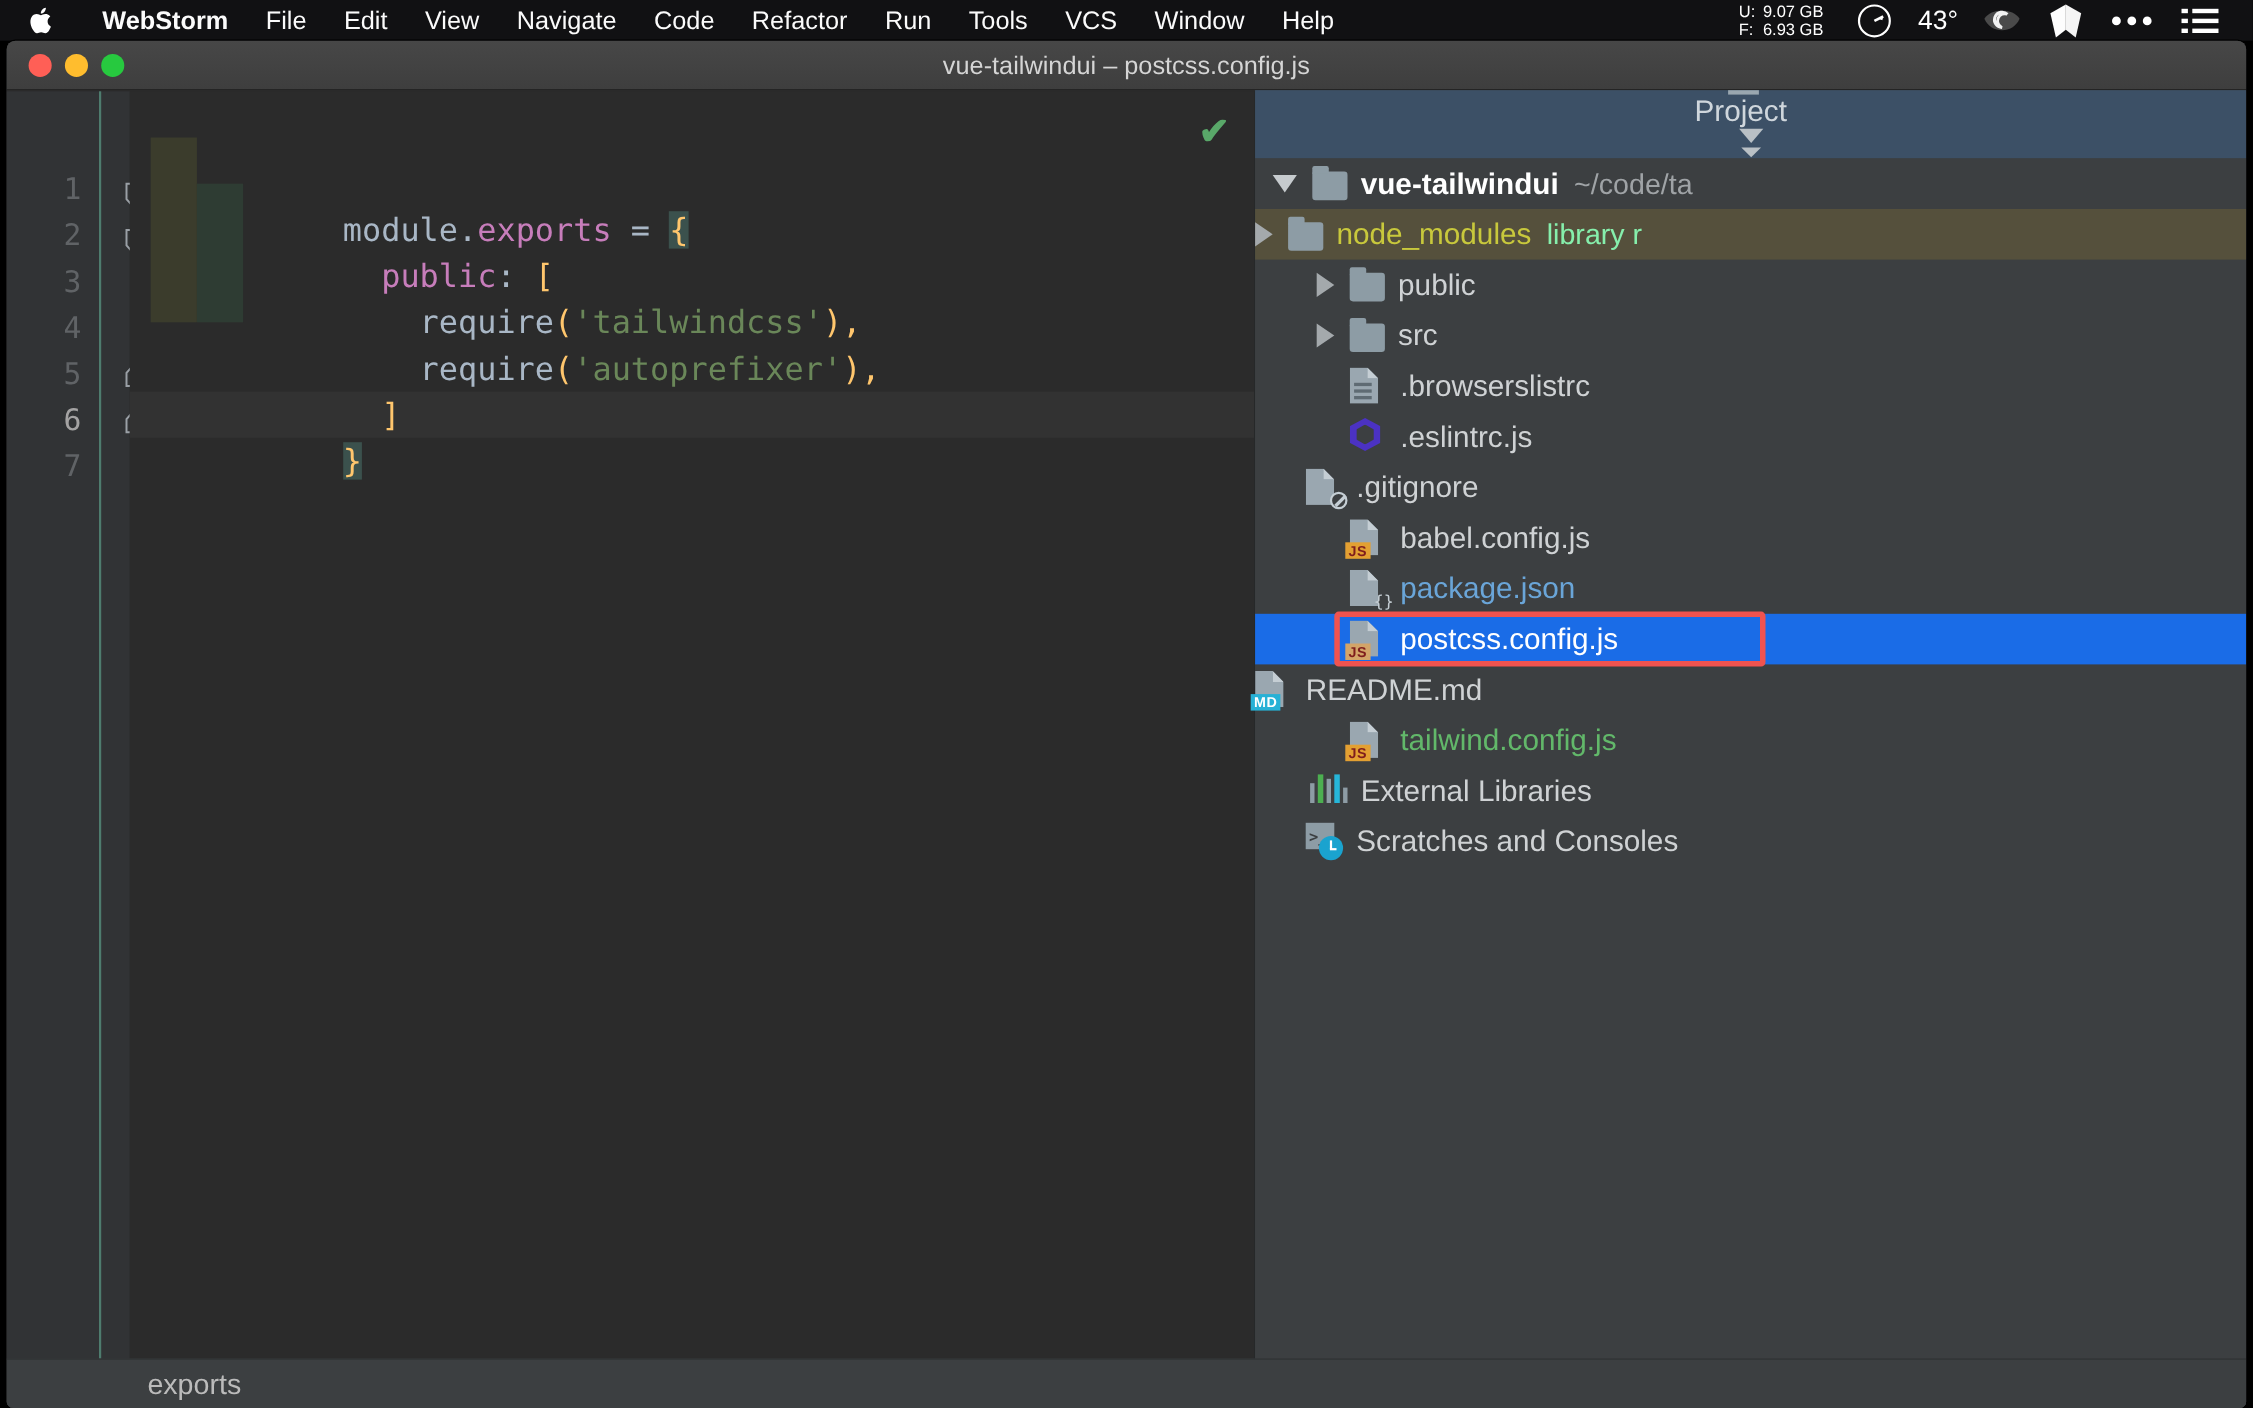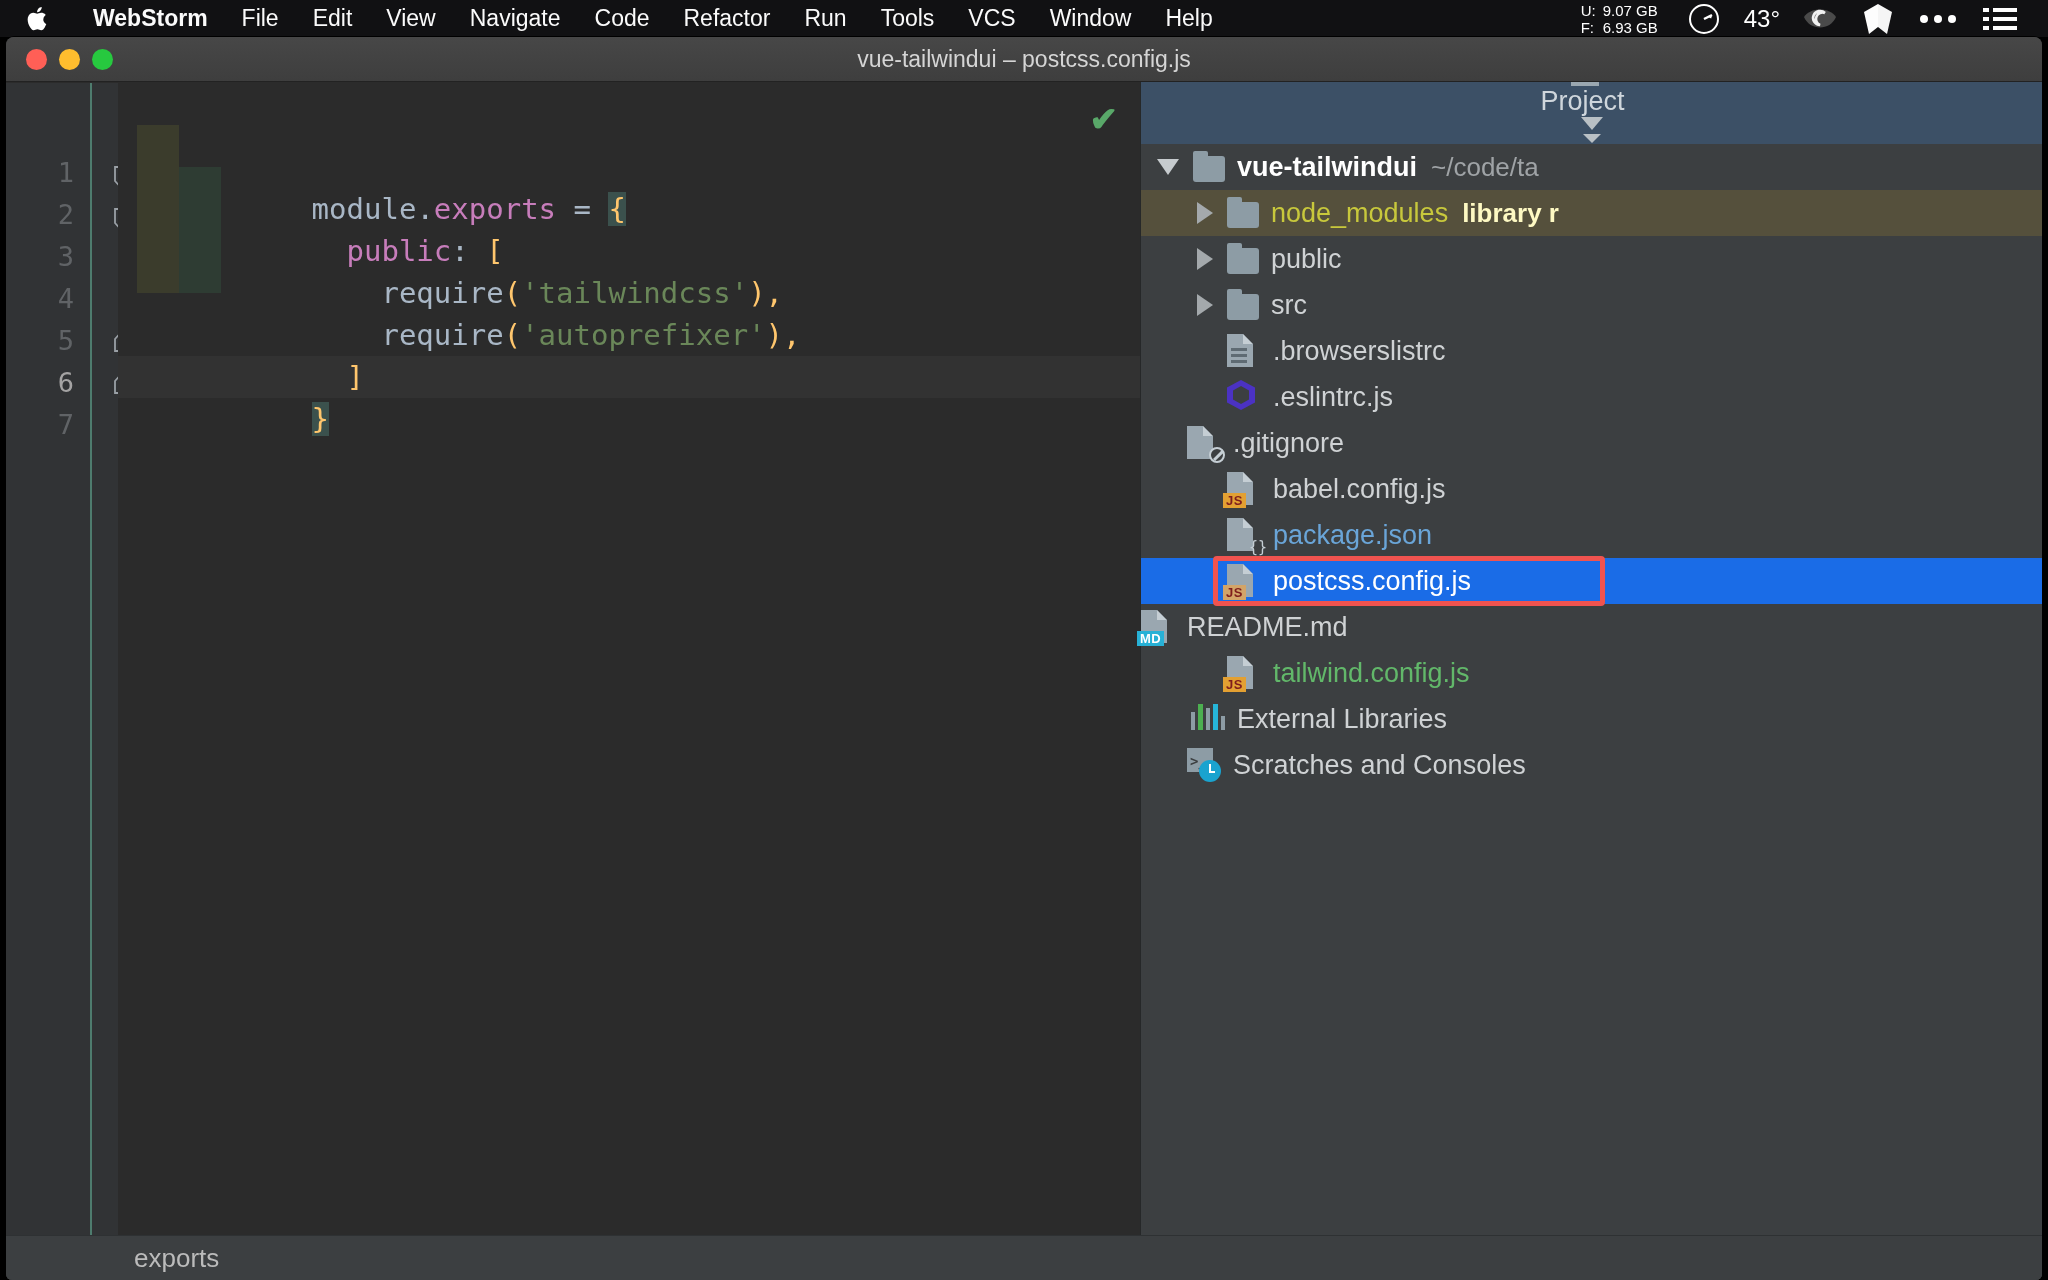--- a/index.html
+++ b/index.html
@@ -157,21 +157,21 @@
     border-left: 16px solid #a4a9ac;
   }
   .arrow.down {
     border-left: 11px solid transparent; border-right: 11px solid transparent;
     border-top: 16px solid #c6cbce;
   }
   .row-icon { width: 34px; height: 34px; margin-right: 12px; flex: 0 0 auto; position: relative; }
   .row-label { }
   .row-label.bold { font-weight: bold; color: #ffffff; }
   .row-sub { color: #9fa3a6; margin-left: 14px; font-size: 26px; }
-  .row-sub.lib { color: #fef9c3; font-weight: bold; }
+  .row-sub.lib { color: #86efac; }
   #sel-outline {
     position: absolute; border: 5px solid #f0534f; border-radius: 4px;
     pointer-events: none;
   }
 
   
   .ic-folder { background:#8d9ca5; border-radius:2px 3px 3px 3px; }
   .ic-folder::before {
     content:''; position:absolute; left:0; top:-5px; width:15px; height:7px;
     background:#8d9ca5; border-radius:2px 2px 0 0;
@@ -443,21 +443,21 @@
 
       <div id="tree">
 
         <div class="row" style="padding-left:16px">
           <div class="arrow down"></div>
           <div class="row-icon ic-folder" style="width:32px;height:26px;margin-top:4px"></div>
           <div class="row-label bold">vue-tailwindui</div>
           <div class="row-sub">~/code/ta</div>
         </div>
 
-        <div class="row library" style="padding-left:56px">
+        <div class="row library" style="">
           <div class="arrow right"></div>
           <div class="row-icon ic-folder" style="width:32px;height:26px;margin-top:4px"></div>
           <div class="row-label" style="color:#c8c83c">node_modules</div>
           <div class="row-sub lib">library r</div>
         </div>
 
         <div class="row" style="padding-left:56px">
           <div class="arrow right"></div>
           <div class="row-icon ic-folder" style="width:32px;height:26px;margin-top:4px"></div>
           <div class="row-label">public</div>

